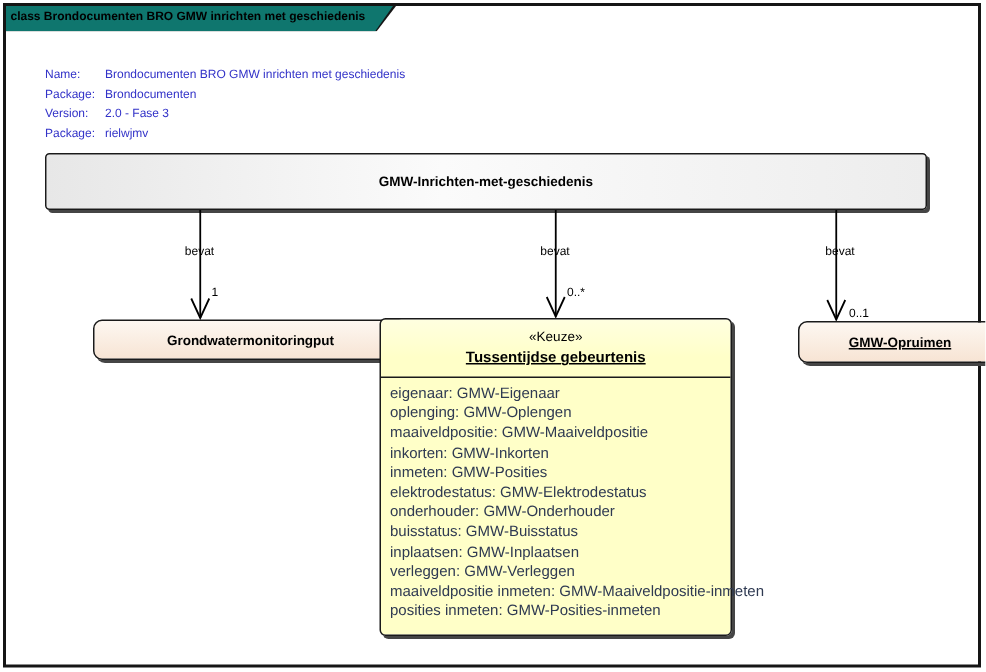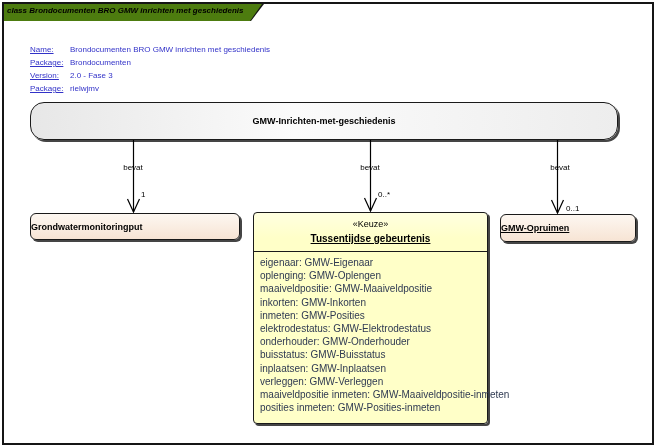--- a/index.html
+++ b/index.html
@@ -24,59 +24,59 @@
   
   .tab-outer {
     position: absolute; left: 4px; top: 4px;
     width: 260px; height: 17px;
     background: #151515;
     clip-path: polygon(0 0, 100% 0, calc(100% - 13px) 100%, 0 100%);
   }
   .tab-inner {
     position: absolute; left: 0; top: 0;
     width: 258px; height: 17px;
-    background: #4d7c0f;
+    background: #0f766e;
     clip-path: polygon(0 0, 100% 0, calc(100% - 12px) 100%, 0 100%);
-    font-style: italic;
   }
   .tab-title {
     position: absolute; left: 3px; top: 2px;
     font-size: 8px; font-weight: bold; color: #000;
     white-space: nowrap;
   }
 
   
   .metadata {
     position: absolute; left: 30px; top: 43px;
     font-size: 8px; line-height: 13px; color: #3232c8;
   }
   .metadata .row { white-space: nowrap; }
-  .metadata .lbl { display: inline-block; width: 40px; text-decoration: underline; }
+  .metadata .lbl { display: inline-block; width: 40px; }
 
   
   .uml-box {
     position: absolute;
     border: 1px solid #1a1a1a;
     box-shadow: 2px 2px 0 #454545;
     font-size: 9px; color: #000;
   }
 
   .main-class {
     left: 30px; top: 102px; width: 588px; height: 38px;
-    border-radius: 14px;
+    border-radius: 3px;
     background: linear-gradient(90deg, #e7e7e7 0%, #fbfbfb 45%, #ededed 100%);
     display: flex; align-items: center; justify-content: center;
     font-weight: bold;
   }
 
   .peach-class {
     border-radius: 6px;
     background: linear-gradient(180deg, #fdf7f1 0%, #f7e4d4 100%);
-    display: flex; align-items: center; justify-content: flex-start;
+    display: flex; align-items: center; justify-content: center;
     font-weight: bold;
+    margin-left: 32px;
   }
   .left-class  { left: 30px;  top: 213px; width: 210px; height: 27px; }
   .right-class { left: 500px; top: 214px; width: 136px; height: 28px; text-decoration: underline; }
 
   .choice-class {
     left: 253px; top: 212px; width: 235px; height: 212px;
     border-radius: 4px;
     background: linear-gradient(180deg, #ffffe0 0%, #ffffc8 12%, #ffffc8 100%);
   }
   .choice-head {

